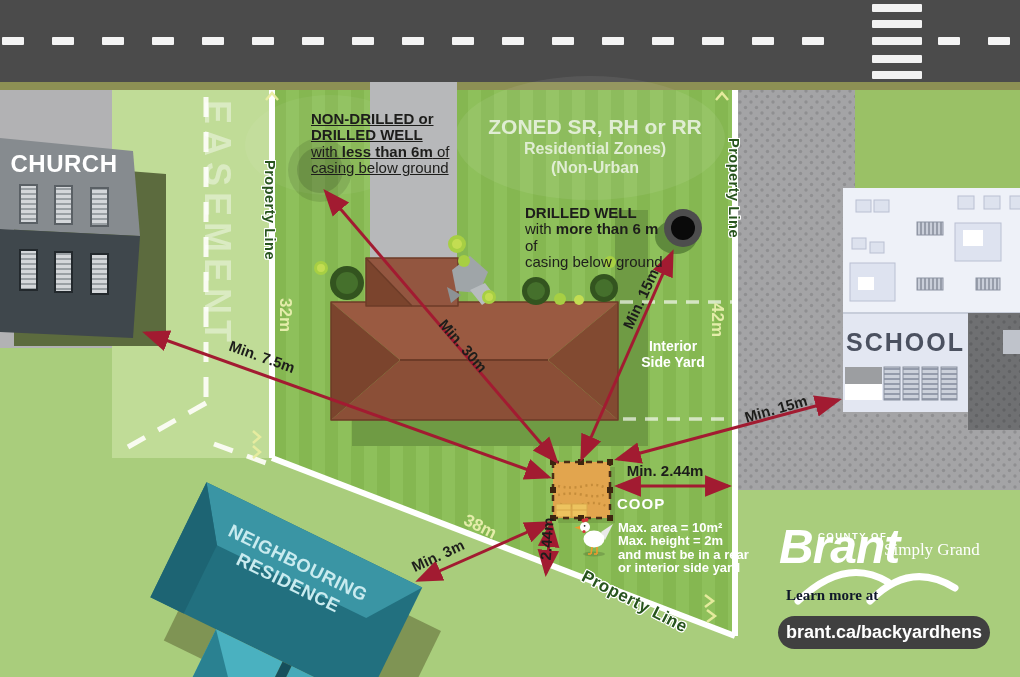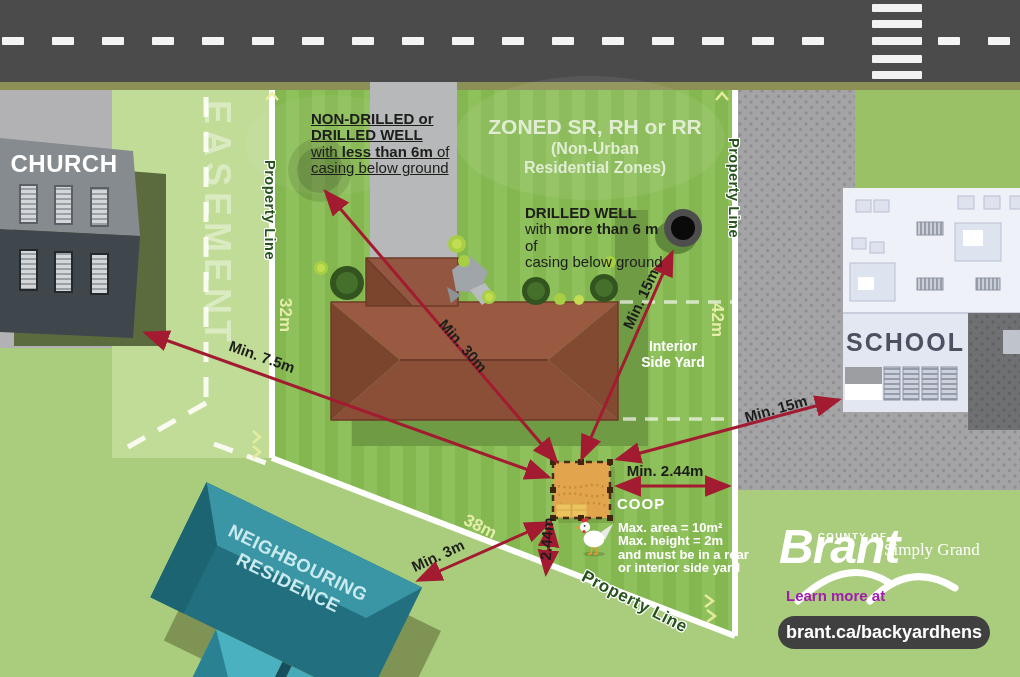--- a/index.html
+++ b/index.html
@@ -330,22 +330,22 @@
 </div>
 
 <div class="note" style="left:525px;top:205px;width:150px;">
   <div class="b">DRILLED WELL</div>
   <div><span>with </span><span class="b">more than 6 m</span><span> of</span></div>
   <div>casing below ground</div>
 </div>
 
 <div class="lbl center" style="left:465px;top:115px;width:260px;color:#e0edd3;line-height:1.18;">
   <div style="font-size:21px;">ZONED SR, RH or RR</div>
+  <div style="font-size:16px;">Residential Zones)</div>
   <div style="font-size:16px;">(Non-Urban</div>
-  <div style="font-size:16px;">Residential Zones)</div>
 </div>
 
 <div class="lbl center white" style="left:628px;top:338px;width:90px;font-size:14px;line-height:1.15;">
   <div>Interior</div>
   <div>Side Yard</div>
 </div>
 
 <div class="lbl center" style="left:193px;top:551px;width:200px;font-size:18.5px;letter-spacing:.5px;color:#c9ebef;line-height:1.2;transform:rotate(26deg);">
   <div>NEIGHBOURING</div>
   <div>RESIDENCE</div>
@@ -365,17 +365,17 @@
 <div class="lbl meas center" style="left:424px;top:338px;width:78px;transform:rotate(49deg);">Min. 30m</div>
 <div class="lbl meas center" style="left:602px;top:291px;width:78px;transform:rotate(-65deg);">Min. 15m</div>
 <div class="lbl meas center" style="left:737px;top:401px;width:78px;transform:rotate(-16deg);">Min. 15m</div>
 <div class="lbl meas center" style="left:613px;top:463px;width:104px;">Min. 2.44m</div>
 <div class="lbl meas center" style="left:407px;top:548px;width:62px;transform:rotate(-25deg);">Min. 3m</div>
 <div class="lbl meas center" style="left:522px;top:531px;width:50px;transform:rotate(-86deg);">2.44m</div>
 
 <div class="lbl white" style="left:779px;top:522px;font-size:48px;font-style:italic;letter-spacing:-1px;">Brant</div>
 <div class="lbl white" style="left:818px;top:531px;font-size:9.5px;letter-spacing:1.5px;">COUNTY OF</div>
 <div class="abs white" style="left:884px;top:540px;font-size:17px;font-family:'Liberation Serif',serif;white-space:nowrap;">Simply Grand</div>
-<div class="lbl" style="left:786px;top:588px;font-size:15px;color:#a21caf;">Learn more at</div>
+<div class="lbl" style="left:786px;top:588px;font-size:15px;color:#0f172a;font-family:Liberation Serif, serif;">Learn more at</div>
 <div class="abs" style="left:778px;top:616px;width:212px;height:33px;border-radius:17px;background:#404040;
             color:#ffffff;font-weight:bold;font-size:18px;line-height:33px;text-align:center;cursor:pointer;">brant.ca/backyardhens</div>
 
 </div>
 
 </body></html>

